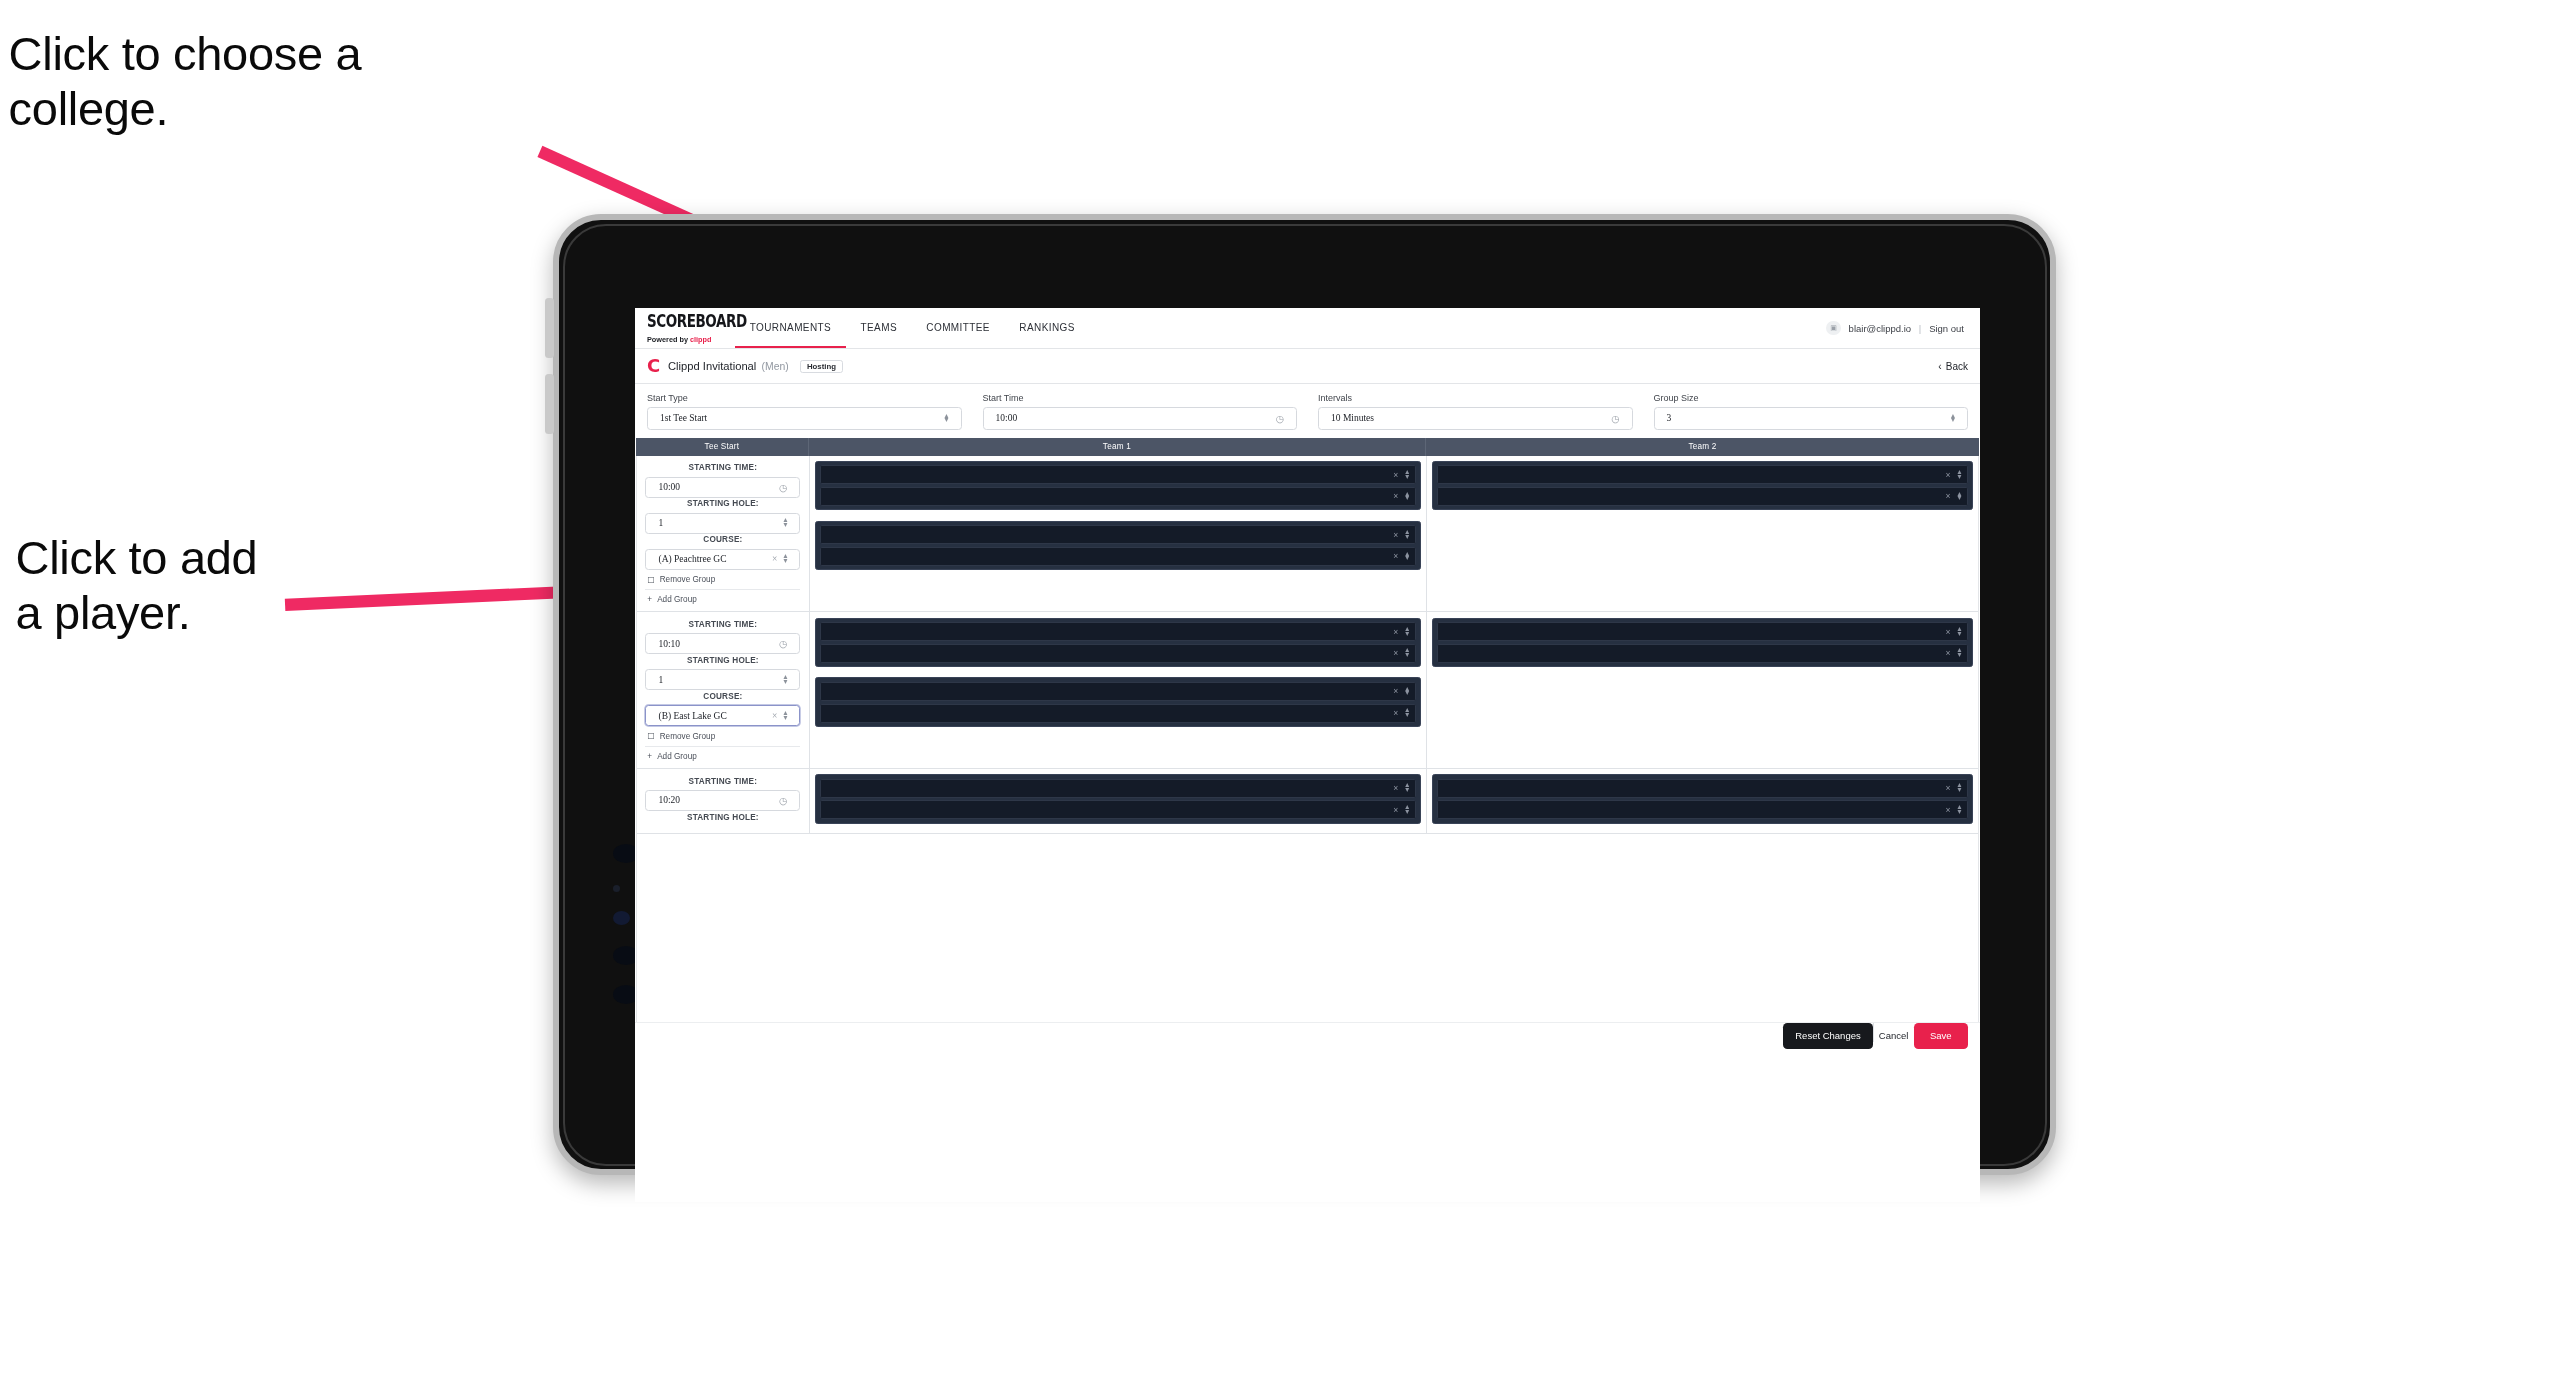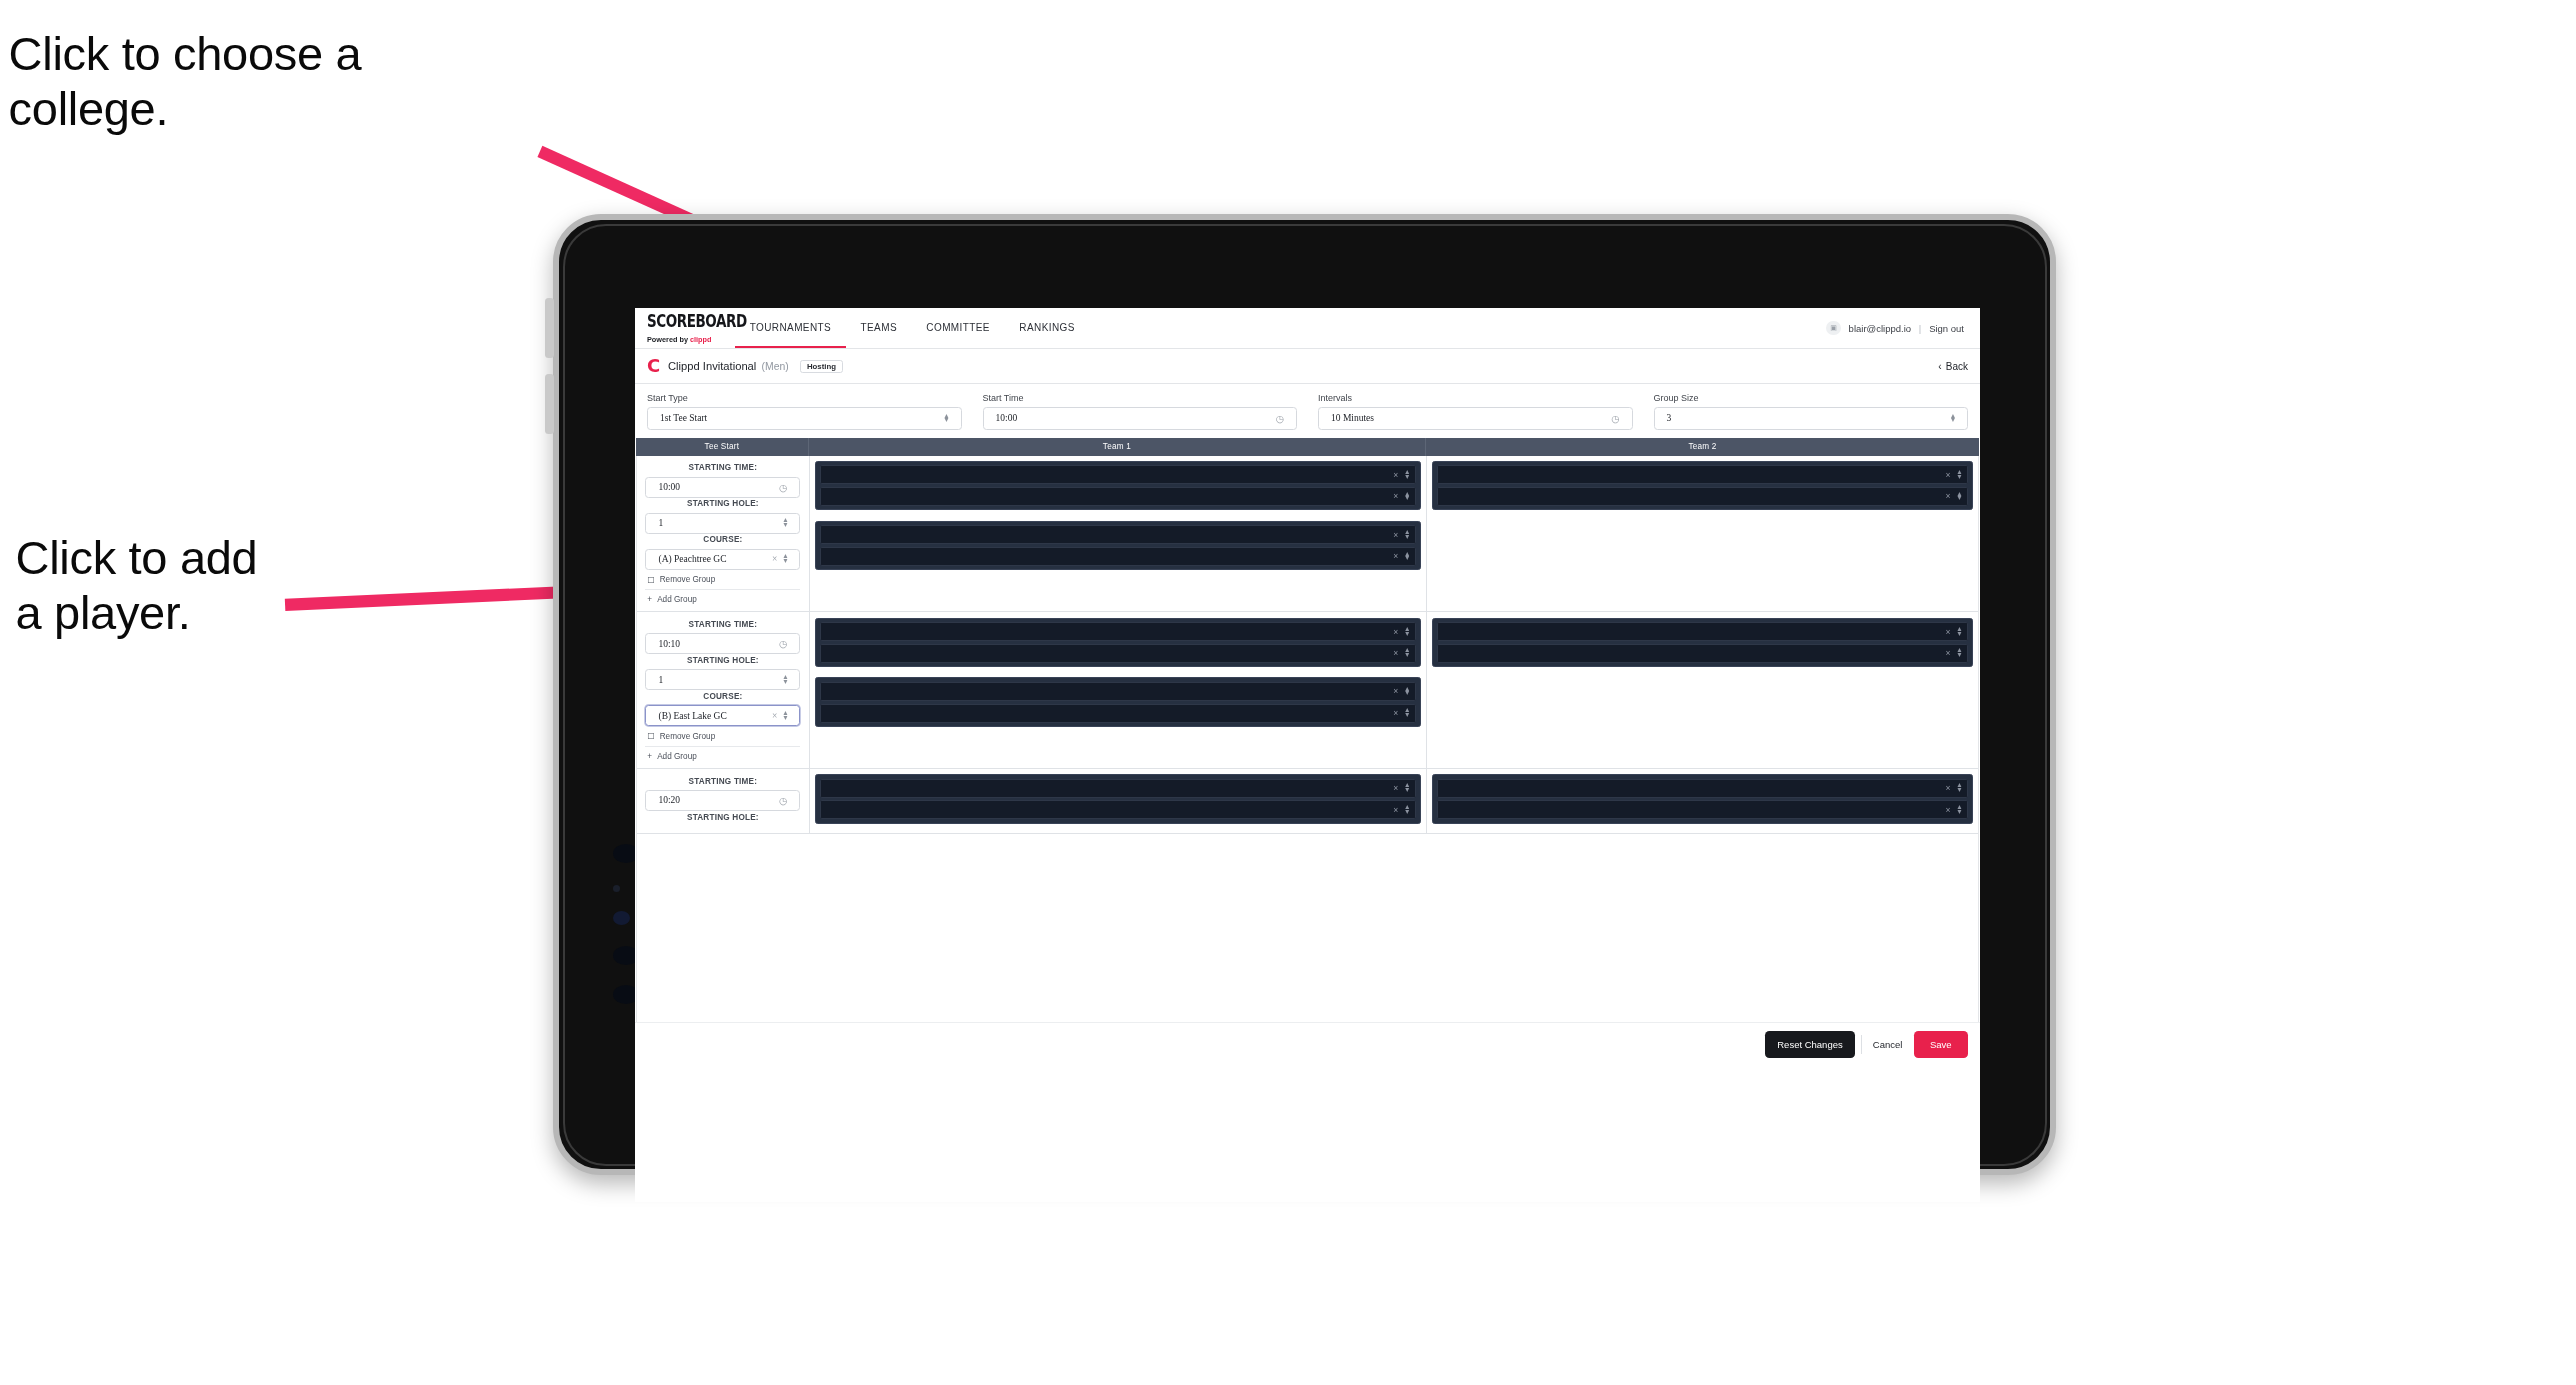--- a/index.html
+++ b/index.html
@@ -151,22 +151,22 @@
   .slot {
     height: 19px; background:#141b28; border:0.9px solid #2e3748; border-radius:1.7px;
     display:flex; align-items:center; padding: 0 6px;
   }
   .slot .ph { flex:1; }
   .slot .x { color:#8c93a0; font-size:8.6px; margin-right:7px; cursor:pointer; }
   .slot .stepper { color:#8c93a0; }
 
   
   #footer {
-    height: 45px; display:flex; align-items:center; justify-content:flex-end;
-    gap: 6px; padding-right: 12px; background:#fff; border-top:0.9px solid #eceef0;
+    height: 45px; display:flex; align-items:flex-start; justify-content:flex-end;
+    gap: 0; padding-right: 12px; background:#fff; border-top:0.9px solid #eceef0;
   }
   .btn { border-radius:4.3px; font-size:9.5px; cursor:pointer; border:none; font-family:"Liberation Sans",sans-serif; }
   #btn-reset { background:#17191d; color:#fff; padding: 7.8px 12px; }
   .vsep { width:0.9px; height:19px; background:#dde0e4; }
   #btn-cancel { background:transparent; color:#24272d; padding: 7.8px 5.2px; }
   #btn-save { background:#e8214c; color:#fff; padding: 7.8px 16.4px; }
 </style>
 </head>
 <body>
 

